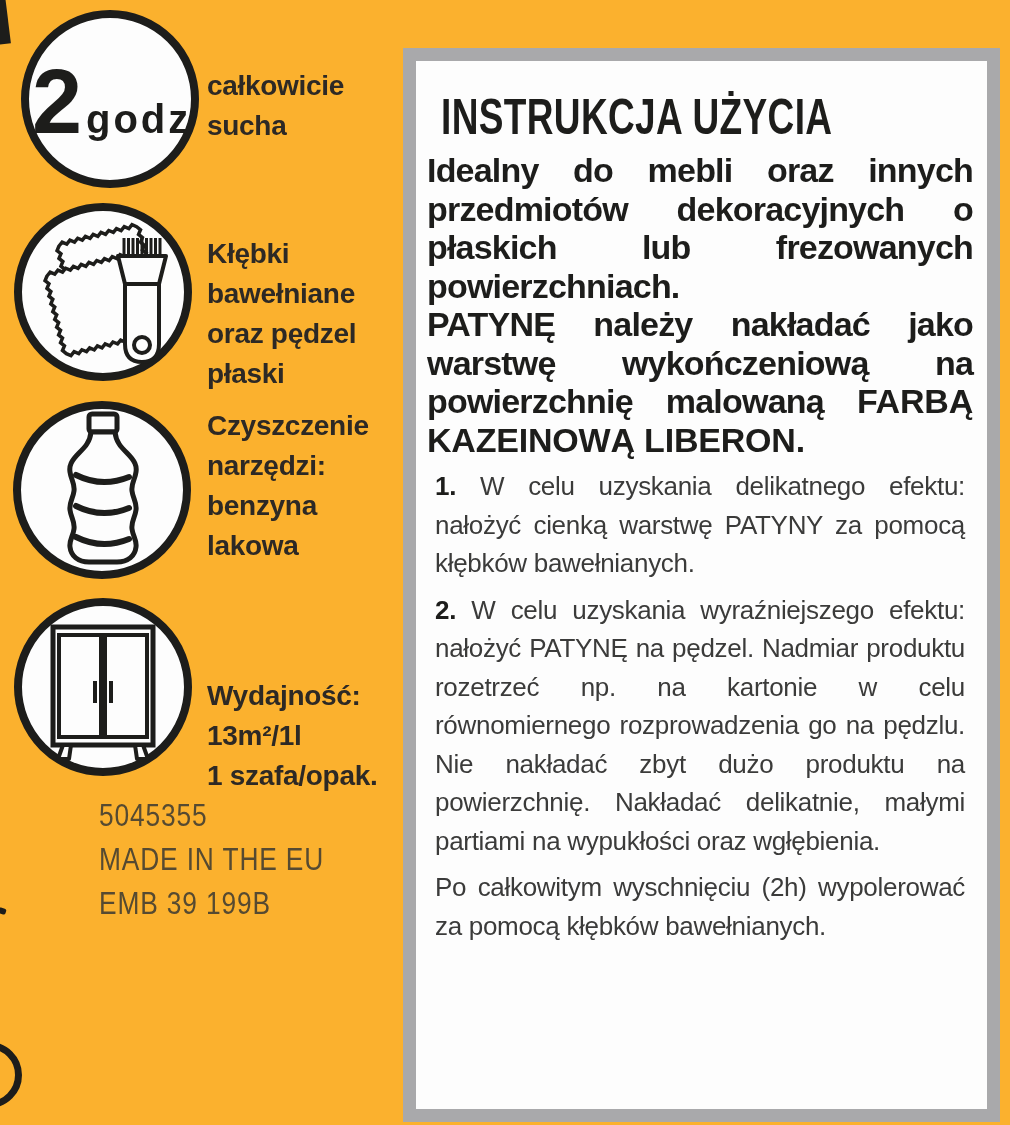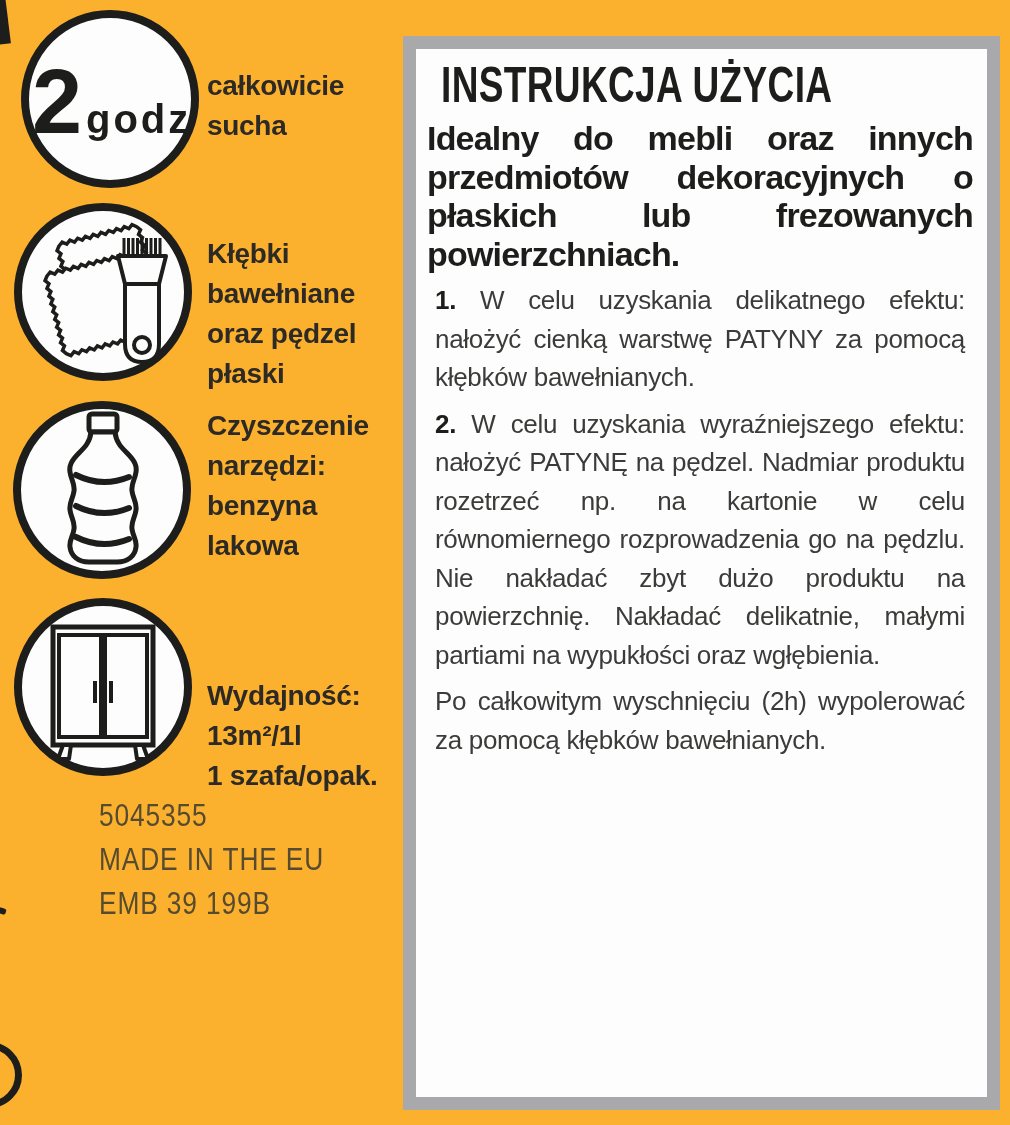--- a/index.html
+++ b/index.html
@@ -23,23 +23,23 @@
     position:absolute;left:99px;top:794px;
     font-weight:400;font-size:31px;line-height:44px;letter-spacing:1px;
     color:#564a31;transform:scaleX(.85);transform-origin:0 0;white-space:nowrap;
   }
   
   .edge-bar{position:absolute;left:-3px;top:-4px;width:11px;height:48px;background:#1d1d1b;transform:rotate(-7deg);}
   .edge-dash{position:absolute;left:-2px;top:908px;width:8px;height:6px;background:#1d1d1b;transform:rotate(18deg);border-radius:2px;}
   .edge-arc{position:absolute;left:-44px;top:1042px;width:52px;height:52px;border:7px solid #1d1d1b;border-radius:50%;background:transparent;}
   
   .panel{
-    position:absolute;left:403px;top:36px;width:597px;height:1074px;
+    position:absolute;left:403px;top:48px;width:597px;height:1074px;
     box-sizing:border-box;border:13px solid #a9a9ab;background:#fdfdfd;
-    padding:2px 14px 0 11px;overflow:hidden;
+    padding:22px 14px 0 11px;overflow:hidden;
   }
   .title-row{height:62px;margin-top:6px;}
   .panel-title{
     display:inline-block;margin:0 0 0 14px;
     font-size:50px;line-height:56px;font-weight:700;color:#1d1d1b;
     letter-spacing:0.5px;transform:scaleX(.74);transform-origin:0 0;white-space:nowrap;
   }
   .bp{font-weight:700;font-size:34px;line-height:38.5px;text-align:justify;color:#1d1d1b;margin:0;letter-spacing:-0.8px;hyphens:none;}
   .sp{font-weight:400;font-size:26px;line-height:38.5px;text-align:justify;color:#3b3b3a;margin:8px;letter-spacing:-0.3px;hyphens:none;}
   .xb{font-weight:700;letter-spacing:-0.2px;}
@@ -130,18 +130,20 @@
   <div>5045355</div>
   <div>MADE IN THE EU</div>
   <div>EMB 39 199B</div>
 </div>
 
 <div class="panel">
   <div class="title-row">
     <h1 class="panel-title">INSTRUKCJA UŻYCIA</h1>
   </div>
   <p class="bp">Idealny do mebli oraz innych przedmiotów dekoracyjnych o płaskich lub frezowanych powierzchniach.</p>
+  <p class="bp"><span>PATYNĘ należy nakładać jako warstwę wykończeniową na powierzchnię malowaną</span>
+    <span class="xb">FARBĄ KAZEINOWĄ LIBERON.</span></p>
   <p class="sp"><span class="num">1.</span>
     <span>W celu uzyskania delikatnego efektu: nałożyć cienką warstwę PATYNY za pomocą kłębków bawełnianych.</span></p>
   <p class="sp"><span class="num">2.</span>
     <span>W celu uzyskania wyraźniejszego efektu: nałożyć PATYNĘ na pędzel. Nadmiar produktu rozetrzeć np. na kartonie w celu równomiernego rozprowadzenia go na pędzlu. Nie nakładać zbyt dużo produktu na powierzchnię. Nakładać delikatnie, małymi partiami na wypukłości oraz wgłębienia.</span></p>
   <p class="sp">Po całkowitym wyschnięciu (2h) wypolerować za pomocą kłębków bawełnianych.</p>
 </div>
 
 </body></html>

